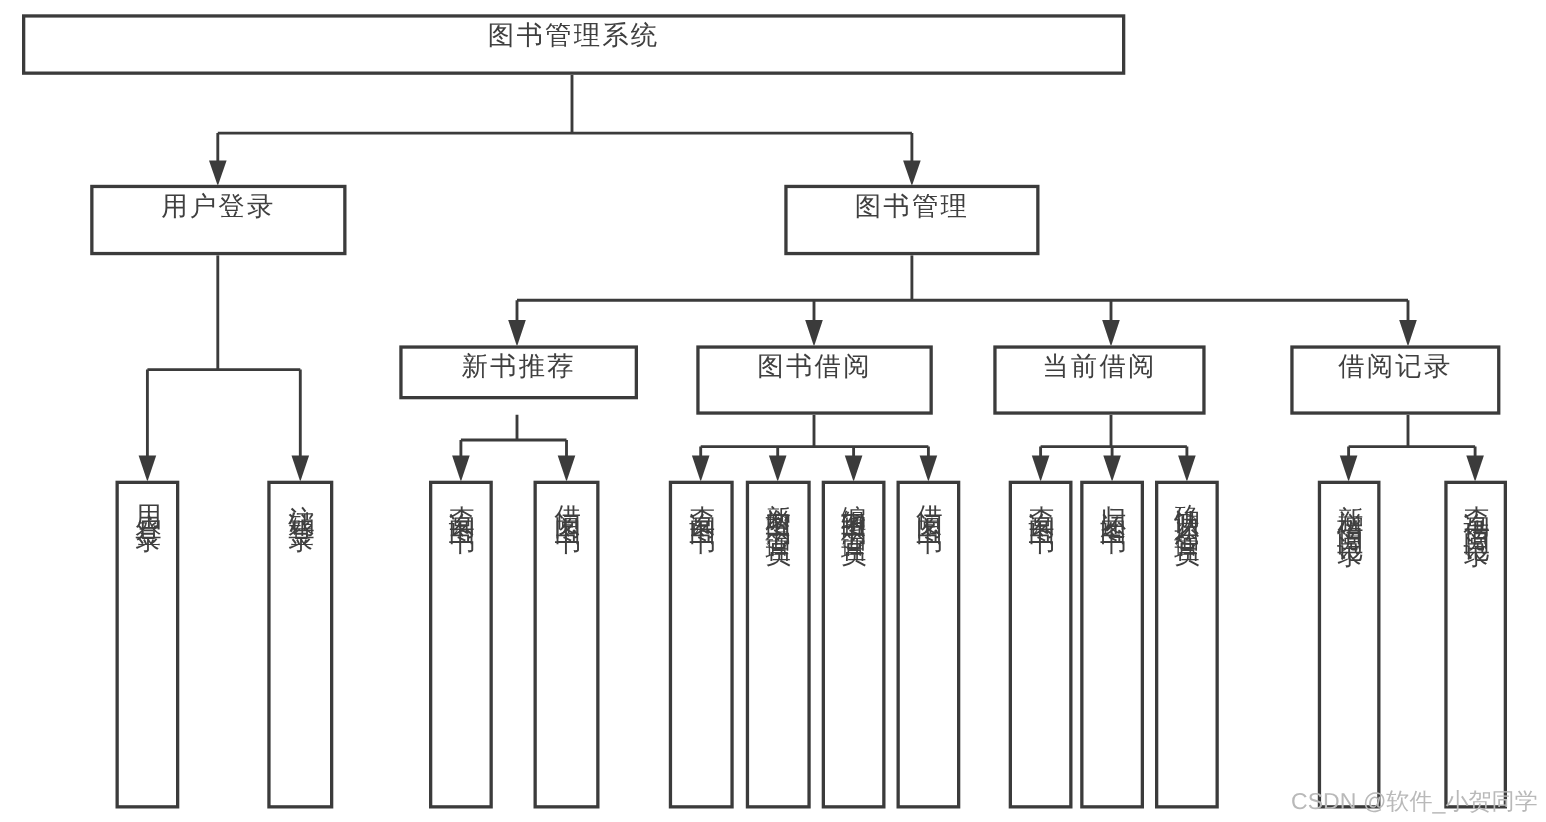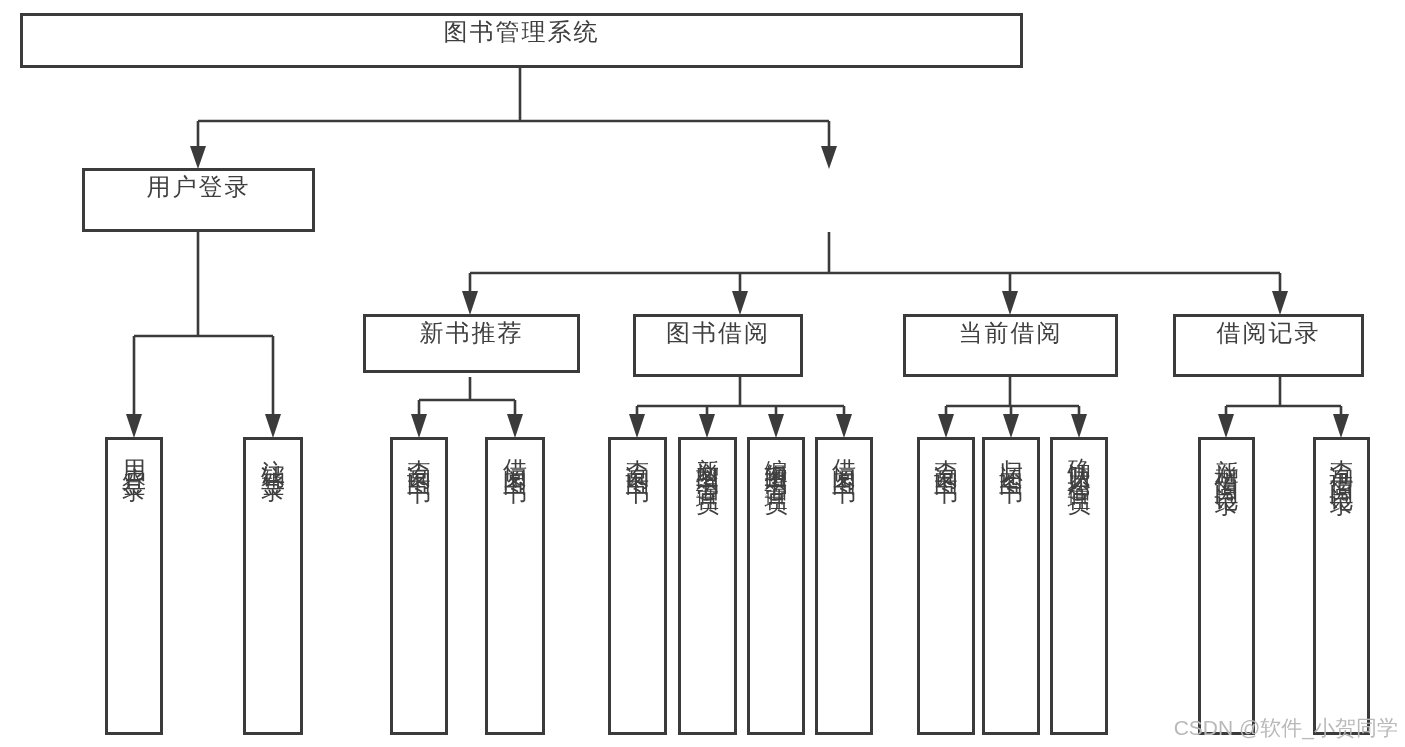--- a/index.html
+++ b/index.html
@@ -111,28 +111,31 @@
     <polygon points="1333,414 1349,414 1341,438"></polygon>
   </svg>
 
   <div class="node h-box" style="left:20px; top:13px; width:1003px; height:55px;">
     <span>图书管理系统</span>
   </div>
 
   <div class="node h-box" style="left:82px; top:168px; width:233px; height:64px;">
     <span>用户登录</span>
   </div>
+  <div class="node h-box" style="left:713px; top:168px; width:232px; height:64px;">
+    <span>图书管理</span>
+  </div>
 
-  <div class="node h-box" style="left:363px; top:314px; width:217px; height:59px;">
+  <div class="node h-box" style="left:363px; top:314px; width:217px; height:49px;">
     <span>新书推荐</span>
   </div>
-  <div class="node h-box" style="left:633px; top:314px; width:170px; height:63px;">
+  <div class="node h-box" style="left:633px; top:314px; width:215px; height:63px;">
     <span>图书借阅</span>
   </div>
-  <div class="node h-box" style="left:903px; top:314px; width:215px; height:63px;">
+  <div class="node h-box" style="left:903px; top:314px; width:193px; height:63px;">
     <span>当前借阅</span>
   </div>
   <div class="node h-box" style="left:1173px; top:314px; width:191px; height:63px;">
     <span>借阅记录</span>
   </div>
 
   <div class="node v-box" style="left:105px; top:437px; width:58px; height:298px;">
     <span>用户登录</span>
   </div>
   <div class="node v-box" style="left:243px; top:437px; width:60px; height:298px;">

